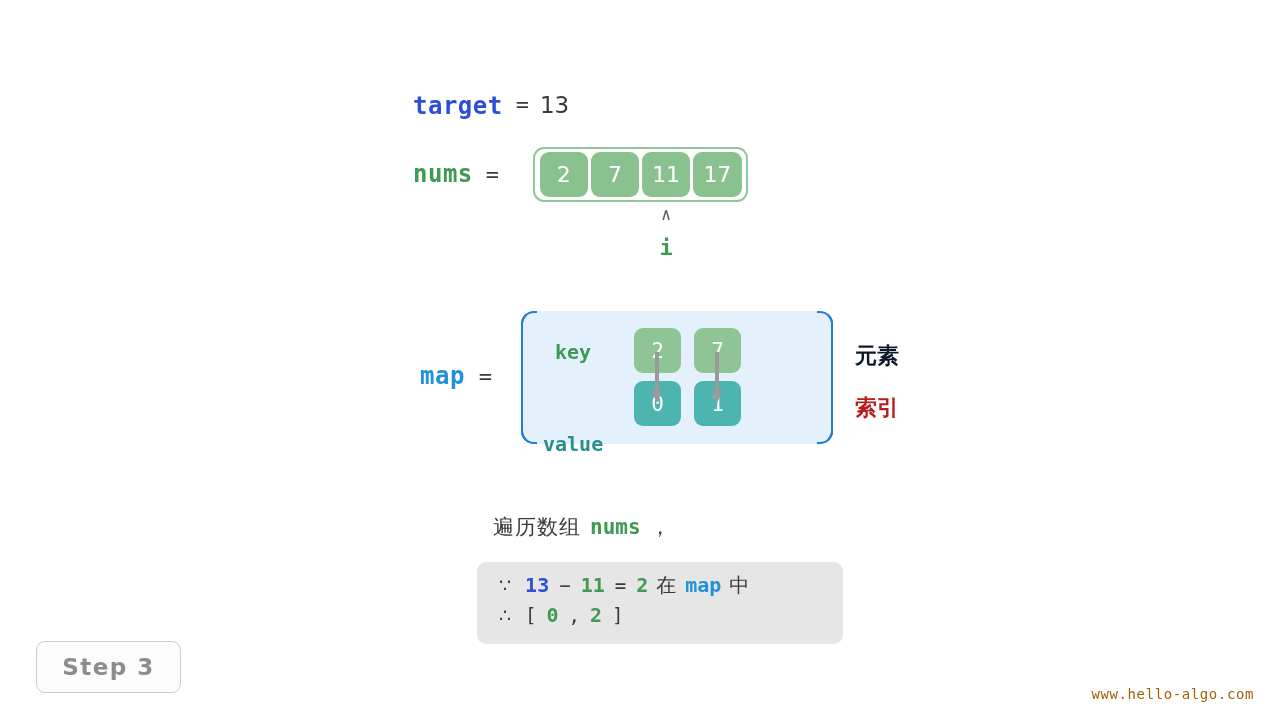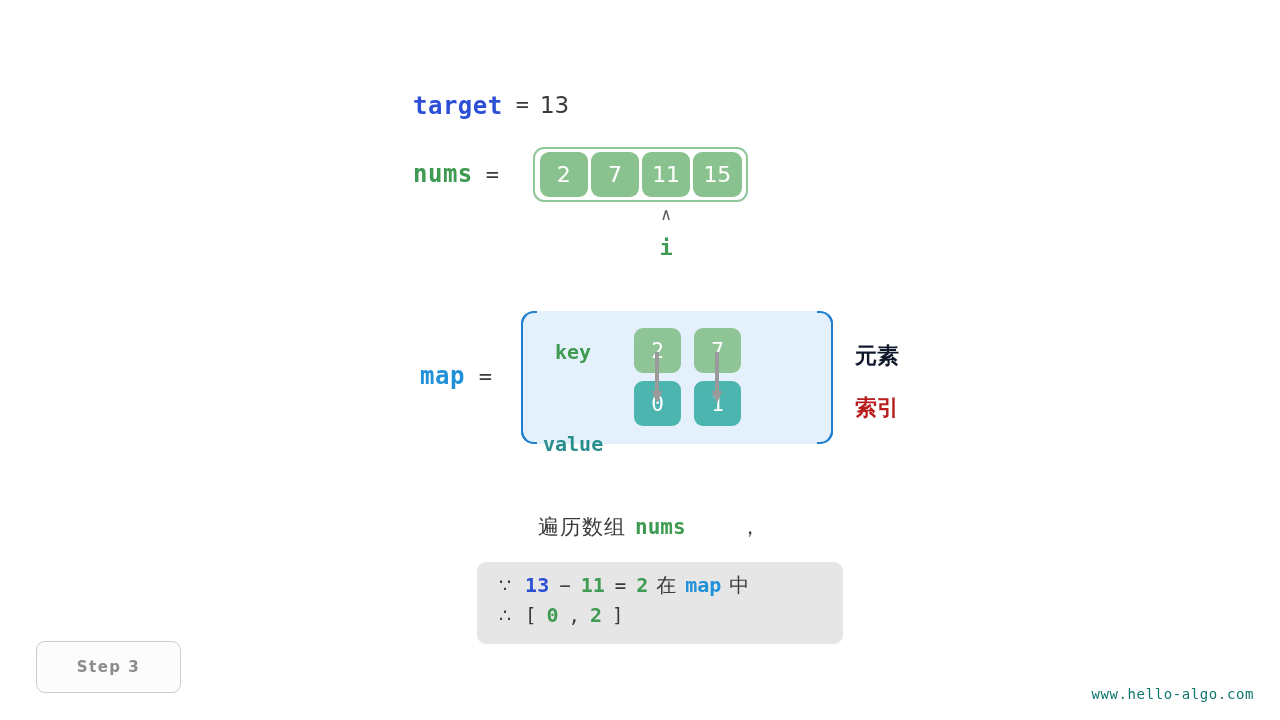--- a/index.html
+++ b/index.html
@@ -253,21 +253,21 @@
   #caption {
     position: absolute;
     left: 493px;
     top: 513px;
     display: flex;
     align-items: baseline;
     font-family: "DejaVu Sans", sans-serif;
     font-size: 21px;
     color: #3b3b3b;
   }
-  #caption .cn { letter-spacing: 1px; margin-left: 45px; }
+  #caption .cn { letter-spacing: 1px; }
   #caption .kw {
     font-family: "DejaVu Sans Mono", monospace;
     font-weight: bold;
     color: #3f9a52;
     margin: 0 9px;
     font-size: 21px;
   }
 
   
   #note-box {
@@ -322,33 +322,33 @@
     height: 52px;
     box-sizing: border-box;
     border: 1.5px solid #cccccc;
     border-radius: 9px;
     background: #fcfcfc;
     display: flex;
     align-items: center;
     justify-content: center;
     font-family: "DejaVu Sans", sans-serif;
     font-weight: bold;
-    font-size: 15px;
+    font-size: 23px;
     color: #8c8c8c;
     letter-spacing: 1.5px;
   }
 
   
   #watermark {
     position: absolute;
     right: 26px;
     bottom: 18px;
     font-family: "DejaVu Sans Mono", monospace;
     font-size: 14px;
-    color: #0f766e;
+    color: #a16207;
     letter-spacing: 0.6px;
   }
 </style>
 </head>
 <body>
 
 <div id="target-row">
   <span class="var-name">target</span>
   <span class="eq">=</span>
   <span class="val">13</span>
@@ -356,21 +356,21 @@
 
 <div id="nums-row">
   <span class="var-name">nums</span>
   <span class="eq">=</span>
 </div>
 
 <div id="nums-array">
   <div class="num-cell">2</div>
   <div class="num-cell">7</div>
   <div class="num-cell">11</div>
-  <div class="num-cell">15</div>
+  <div class="num-cell">17</div>
 </div>
 
 <div id="index-pointer">
   <span class="caret">∧</span>
   <span class="ivar">i</span>
 </div>
 
 <div id="map-label">
   <span class="var-name">map</span>
   <span class="eq">=</span>

